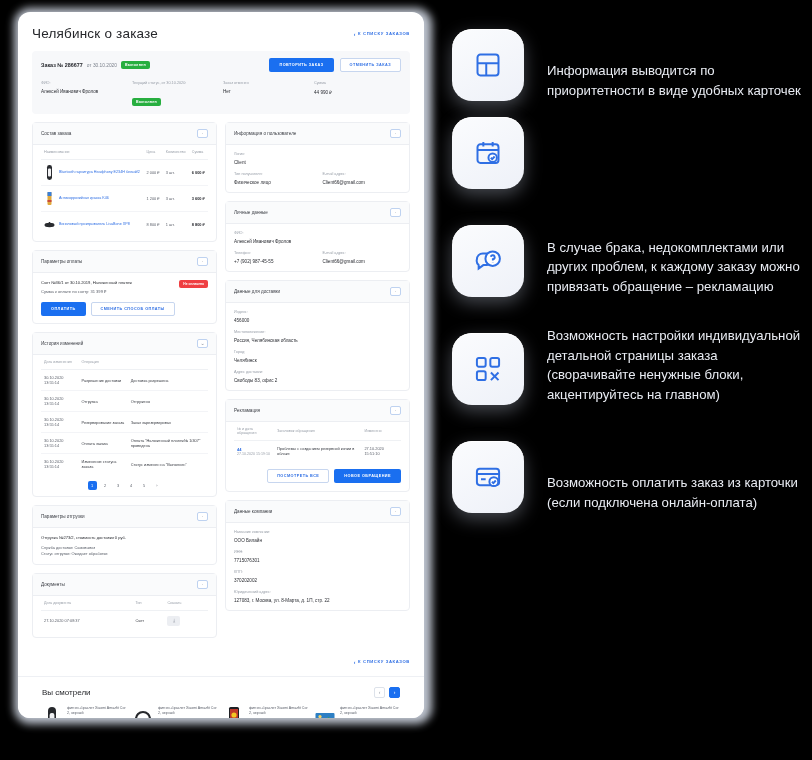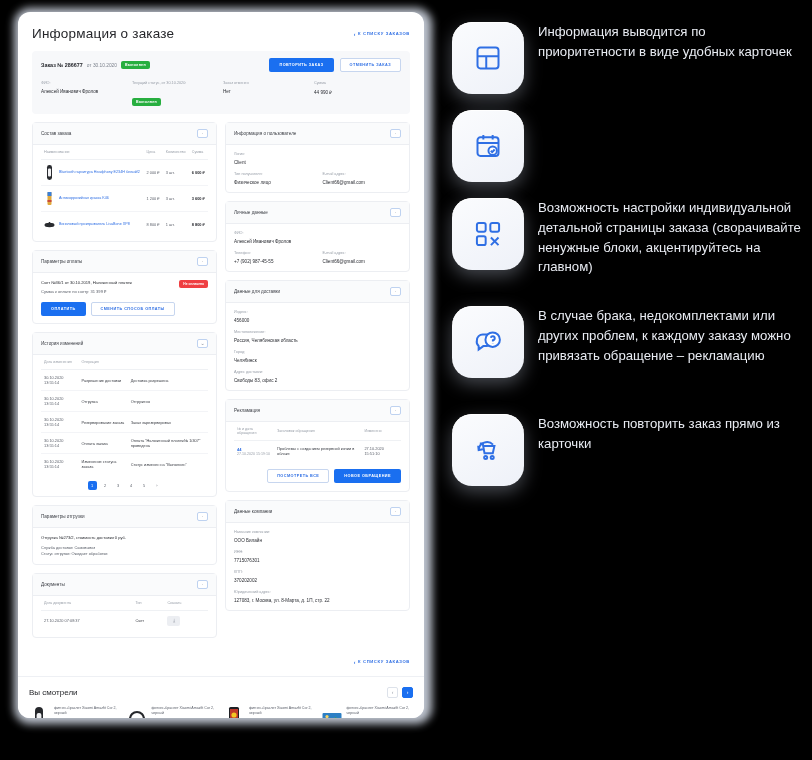--- a/index.html
+++ b/index.html
@@ -113,59 +113,59 @@
   .kv:last-child { margin-bottom: 0; }
   .kv-2 { display: flex; gap: 10px; }
   .kv-2 > div { flex: 1 1 0; }
 
   .claim-id { font-size: 4px; color: #2f6fe4; font-weight: 700; }
   .claim-date { font-size: 3.6px; color: #9aa0aa; }
   .claim-btns { display: flex; gap: 5px; justify-content: flex-end; padding-top: 8px; }
 
   .bottom-link { text-align: right; padding: 4px 0 8px; }
   .viewed {
-    background:#fff; border-top: 1px solid #eef0f4; padding: 10px 11px 14px; margin: 0 -14px;
+    background:#fff; border-top: 1px solid #eef0f4; padding: 10px 24px 14px; margin: 0 -14px;
   }
   .viewed-head { display: flex; align-items: center; justify-content: space-between; margin-bottom: 8px; }
   .viewed-title { font-size: 8px; color: #26272b; }
   .arrows { display: flex; gap: 4px; }
   .arrow {
     width: 11px; height: 11px; border: 1px solid #dde2ea; border-radius: 2px; background:#fff;
     display:flex; align-items:center; justify-content:center; font-size: 5px; color: #9aa0aa;
   }
   .arrow.on { background: #1a6ff0; border-color:#1a6ff0; color: #fff; }
   .viewed-row { display: flex; gap: 6px; }
   .vcard { flex: 1 1 0; display: flex; gap: 5px; align-items: flex-start; }
   .vthumb { width: 20px; height: 26px; border-radius: 2px; flex: 0 0 auto; }
   .vname { font-size: 3.6px; color: #5c616b; line-height: 1.35; }
 
   
   .notes { position: absolute; left: 452px; top: 22px; width: 352px; }
-  .note { display: flex; align-items: flex-start; gap: 14px; margin-bottom: 9px; height: 79px; }
+  .note { display: flex; align-items: flex-end; gap: 23px; margin-bottom: 9px; height: 79px; }
   .tile {
     width: 72px; height: 72px; flex: 0 0 auto; border-radius: 20px;
     background: linear-gradient(150deg,#fbfcfe 0%, #eef1f8 100%);
     box-shadow: 0 6px 18px rgba(200,210,230,.35), inset 0 1px 0 #ffffff;
     display: flex; align-items: center; justify-content: center;
   }
   .tile svg { width: 28px; height: 28px; }
   .note-text { font-size: 13.2px; line-height: 1.5; color: #e9ecf3; font-weight: 400; }
 </style>
 </head>
 <body>
 
 <div class="stage">
 
   <div class="app-shadow"></div>
 
   <div class="app">
     <div class="app-inner">
 
       <div class="topline">
-        <div class="page-title">Информация о заказе</div>
+        <div class="page-title">Челябинск о заказе</div>
         <div class="back-link">
           <span class="chev">‹</span>
           <span>К СПИСКУ ЗАКАЗОВ</span>
         </div>
       </div>
 
       <div class="order-head">
         <div class="oh-row1">
           <div class="oh-left">
             <span class="oh-num">Заказ № 286677</span>
@@ -593,48 +593,48 @@
             <path d="M3 9.5h18M8 2.5v4M16 2.5v4"></path>
           <circle cx="16" cy="16" r="3.6" fill="#fff"></circle>
             <path d="M14.4 16.1l1.2 1.2 2.1-2.3"></path>
         </svg>
       </div>
     </div>
 
     <div class="note" style="height:99px;">
       <div class="tile">
         <svg viewBox="0 0 24 24" fill="none" stroke="#2f6fe4" stroke-width="1.7">
+          <path d="M2.5 10.5a5 5 0 0 1 5-5h3.5a5 5 0 0 1 0 10H8l-4 3v-3a5 5 0 0 1-1.5-5z"></path>
+          <circle cx="16" cy="10" r="6.2" fill="#fff"></circle>
+          <path d="M14.4 8.4a1.7 1.7 0 1 1 1.8 2.1v1.1M16.1 13.6v.1"></path>
+        </svg>
+      </div>
+      <div class="note-text">В случае брака, недокомплектами или других проблем, к каждому заказу можно привязать обращение – рекламацию</div>
+    </div>
+
+    <div class="note" style="height:99px;">
+      <div class="tile">
+        <svg viewBox="0 0 24 24" fill="none" stroke="#2f6fe4" stroke-width="1.7">
           <rect x="2.5" y="2.5" width="7.5" height="7.5" rx="1.6"></rect>
             <rect x="14" y="2.5" width="7.5" height="7.5" rx="1.6"></rect>
           <rect x="2.5" y="14" width="7.5" height="7.5" rx="1.6"></rect>
             <path d="M14.5 15l6.5 6.5M21 15l-6.5 6.5"></path>
         </svg>
       </div>
       <div class="note-text">Возможность настройки индивидуальной детальной страницы заказа (сворачивайте ненужные блоки, акцентируйтесь на главном)</div>
     </div>
 
+
+
     <div class="note" style="height:99px;">
       <div class="tile">
         <svg viewBox="0 0 24 24" fill="none" stroke="#2f6fe4" stroke-width="1.7">
-          <path d="M2.5 10.5a5 5 0 0 1 5-5h3.5a5 5 0 0 1 0 10H8l-4 3v-3a5 5 0 0 1-1.5-5z"></path>
-          <circle cx="16" cy="10" r="6.2" fill="#fff"></circle>
-          <path d="M14.4 8.4a1.7 1.7 0 1 1 1.8 2.1v1.1M16.1 13.6v.1"></path>
+          <rect x="2.5" y="5" width="19" height="14" rx="2.4"></rect>
+            <path d="M2.5 9.5h19M6 14h4"></path>
+          <circle cx="17" cy="16" r="3.8" fill="#fff"></circle>
+            <path d="M15.4 16.1l1.2 1.2 2.1-2.3"></path>
         </svg>
       </div>
-      <div class="note-text">В случае брака, недокомплектами или других проблем, к каждому заказу можно привязать обращение – рекламацию</div>
+      <div class="note-text">Возможность оплатить заказ из карточки (если подключена онлайн-оплата)</div>
     </div>
-
-    <div class="note">
-      <div class="tile">
-        <svg viewBox="0 0 24 24" fill="none" stroke="#2f6fe4" stroke-width="1.7">
-          <path d="M7.5 8.5h10l-1.4 6.2H9L7.5 6.5H5"></path>
-            <circle cx="10" cy="18.5" r="1.3"></circle>
-            <circle cx="15.6" cy="18.5" r="1.3"></circle>
-          <path d="M4 12a7.2 7.2 0 0 1 12.3-4.6M3.6 8.3L4 12l3.6-.7"></path>
-        </svg>
-      </div>
-      <div class="note-text">Возможность повторить заказ прямо из карточки</div>
-    </div>
-
-
 
   </div>
 </div>
 
 </body></html>

